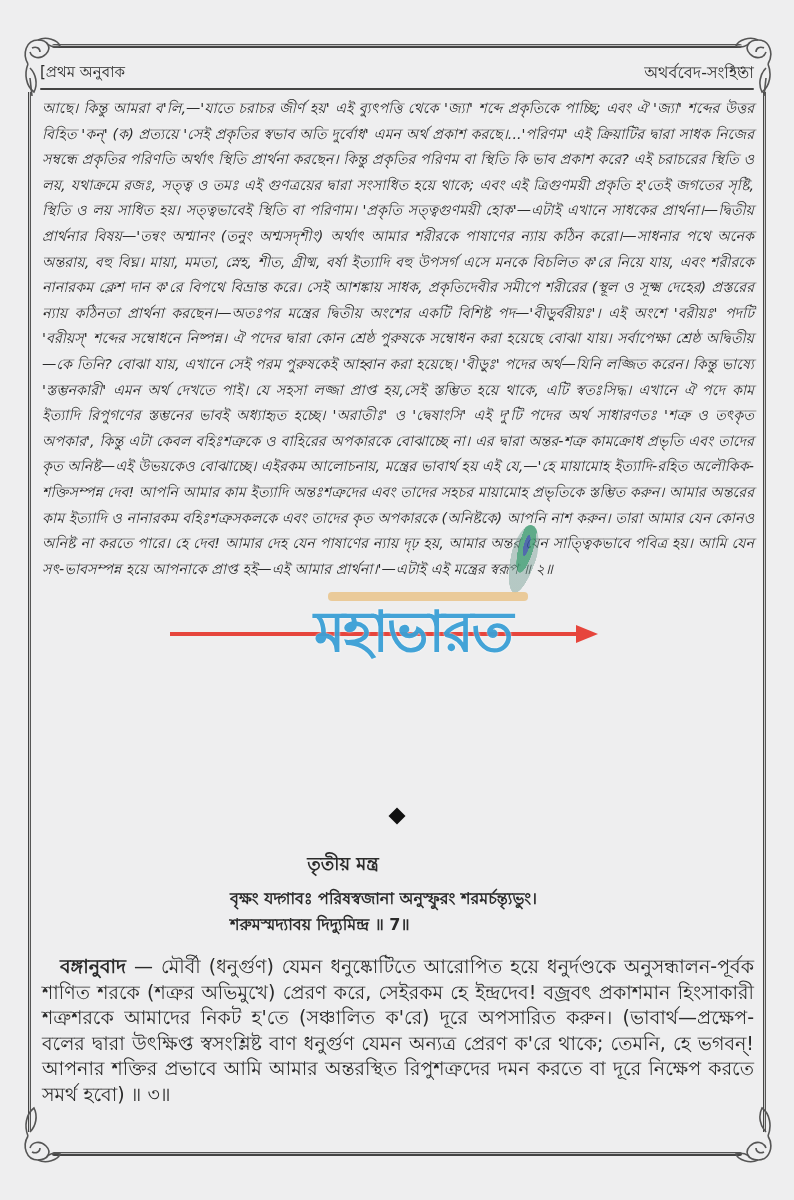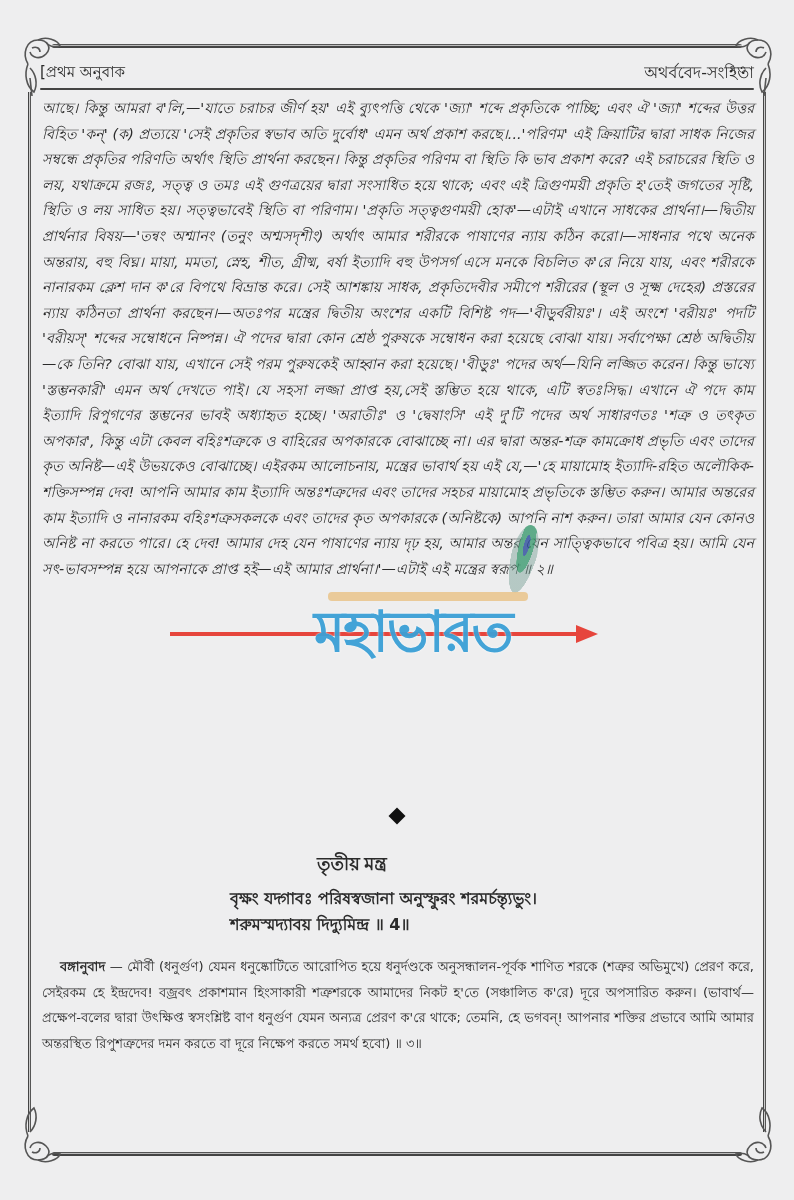--- a/index.html
+++ b/index.html
@@ -35,27 +35,27 @@
   .hdr-center { position: absolute; left: 0; right: 0; top: 2px; text-align: right; font-size: 16px; }
   .hdr-right { position: absolute; right: 8px; top: 2px; font-size: 13px; }
 
   
   .body-text { position: absolute; left: 42px; top: 96px; width: 712px;
     font-size: 14.3px; line-height: 25.6px; text-align: justify; }
   .body-text p { margin: 0; font-style: italic; }
 
   .diamond { position: absolute; left: 397px; top: 810px; width: 12px; height: 12px;
     background: #111; transform: translate(-50%, 0) rotate(45deg); }
-  .mantra-title { position: absolute; left: 18px; width: 668px; top: 850px; text-align: center; font-size: 18px; font-weight: bold; font-family: Liberation Serif, serif; }
+  .mantra-title { position: absolute; left: 9px; width: 668px; top: 850px; text-align: center; font-size: 18px; font-weight: bold; }
   .mantra-line { position: absolute; font-size: 16px; font-weight: bold; }
   .mantra-line.l1 { left: 230px; top: 886px; text-align: right; }
   .mantra-line.l2 { left: 230px; top: 912px; }
 
   .translation { position: absolute; left: 42px; top: 954px; width: 712px;
-    font-size: 13px; line-height: 25.6px; text-align: justify; text-indent: 18px; }
+    font-size: 19px; line-height: 25.6px; text-align: justify; text-indent: 18px; }
   .translation .label { font-weight: bold; }
 
   
   .watermark { position: absolute; left: 300px; top: 592px; width: 270px; height: 82px; pointer-events: none; }
   .wm-flute { position: absolute; left: 28px; top: 0; width: 200px; height: 9px; background: #e9c58f; border-radius: 4px; opacity: .9; }
   .wm-arrow { position: absolute; left: -130px; top: 40px; width: 410px; height: 4px; background: #e6453c; }
   .wm-arrowhead { position: absolute; left: 276px; top: 33px; width: 0; height: 0;
     border-top: 9px solid transparent; border-bottom: 9px solid transparent; border-left: 22px solid #e6453c; }
   .wm-text { position: absolute; left: 14px; top: 4px; font-size: 56px; font-weight: bold; color: #3aa0d6;
     letter-spacing: -2px; line-height: 72px; text-shadow: 0 0 2px #fff; opacity: .95; text-align: center; }
@@ -123,17 +123,17 @@
     <div class="wm-feather"></div>
     <div class="wm-flute"></div>
     <div class="wm-arrow"></div>
     <div class="wm-arrowhead"></div>
     <div class="wm-text">মহাভারত</div>
   </div>
 
   <div class="diamond"></div>
   <div class="mantra-title">তৃতীয় মন্ত্র</div>
   <div class="mantra-line l1">বৃক্ষং যদ্গাবঃ পরিষস্বজানা অনুস্ফুরং শরমর্চন্ত্যৃভুং।</div>
-  <div class="mantra-line l2">শরুমস্মদ্যাবয় দিদ্যুমিন্দ্র ॥ 4॥</div>
+  <div class="mantra-line l2">শরুমস্মদ্যাবয় দিদ্যুমিন্দ্র ॥ 7॥</div>
 
   <div class="translation"><span class="label">বঙ্গানুবাদ</span><span> — মৌর্বী (ধনুর্গুণ) যেমন ধনুষ্কোটিতে আরোপিত হয়ে ধনুর্দণ্ডকে অনুসন্ধালন-পূর্বক শাণিত শরকে (শত্রুর অভিমুখে) প্রেরণ করে, সেইরকম হে ইন্দ্রদেব! বজ্রবৎ প্রকাশমান হিংসাকারী শত্রুশরকে আমাদের নিকট হ'তে (সঞ্চালিত ক'রে) দূরে অপসারিত করুন। (ভাবার্থ—প্রক্ষেপ-বলের দ্বারা উৎক্ষিপ্ত স্বসংশ্লিষ্ট বাণ ধনুর্গুণ যেমন অন্যত্র প্রেরণ ক'রে থাকে; তেমনি, হে ভগবন্! আপনার শক্তির প্রভাবে আমি আমার অন্তরস্থিত রিপুশত্রুদের দমন করতে বা দূরে নিক্ষেপ করতে সমর্থ হবো) ॥ ৩॥</span></div>
 
 </div>
 
 </body></html>

